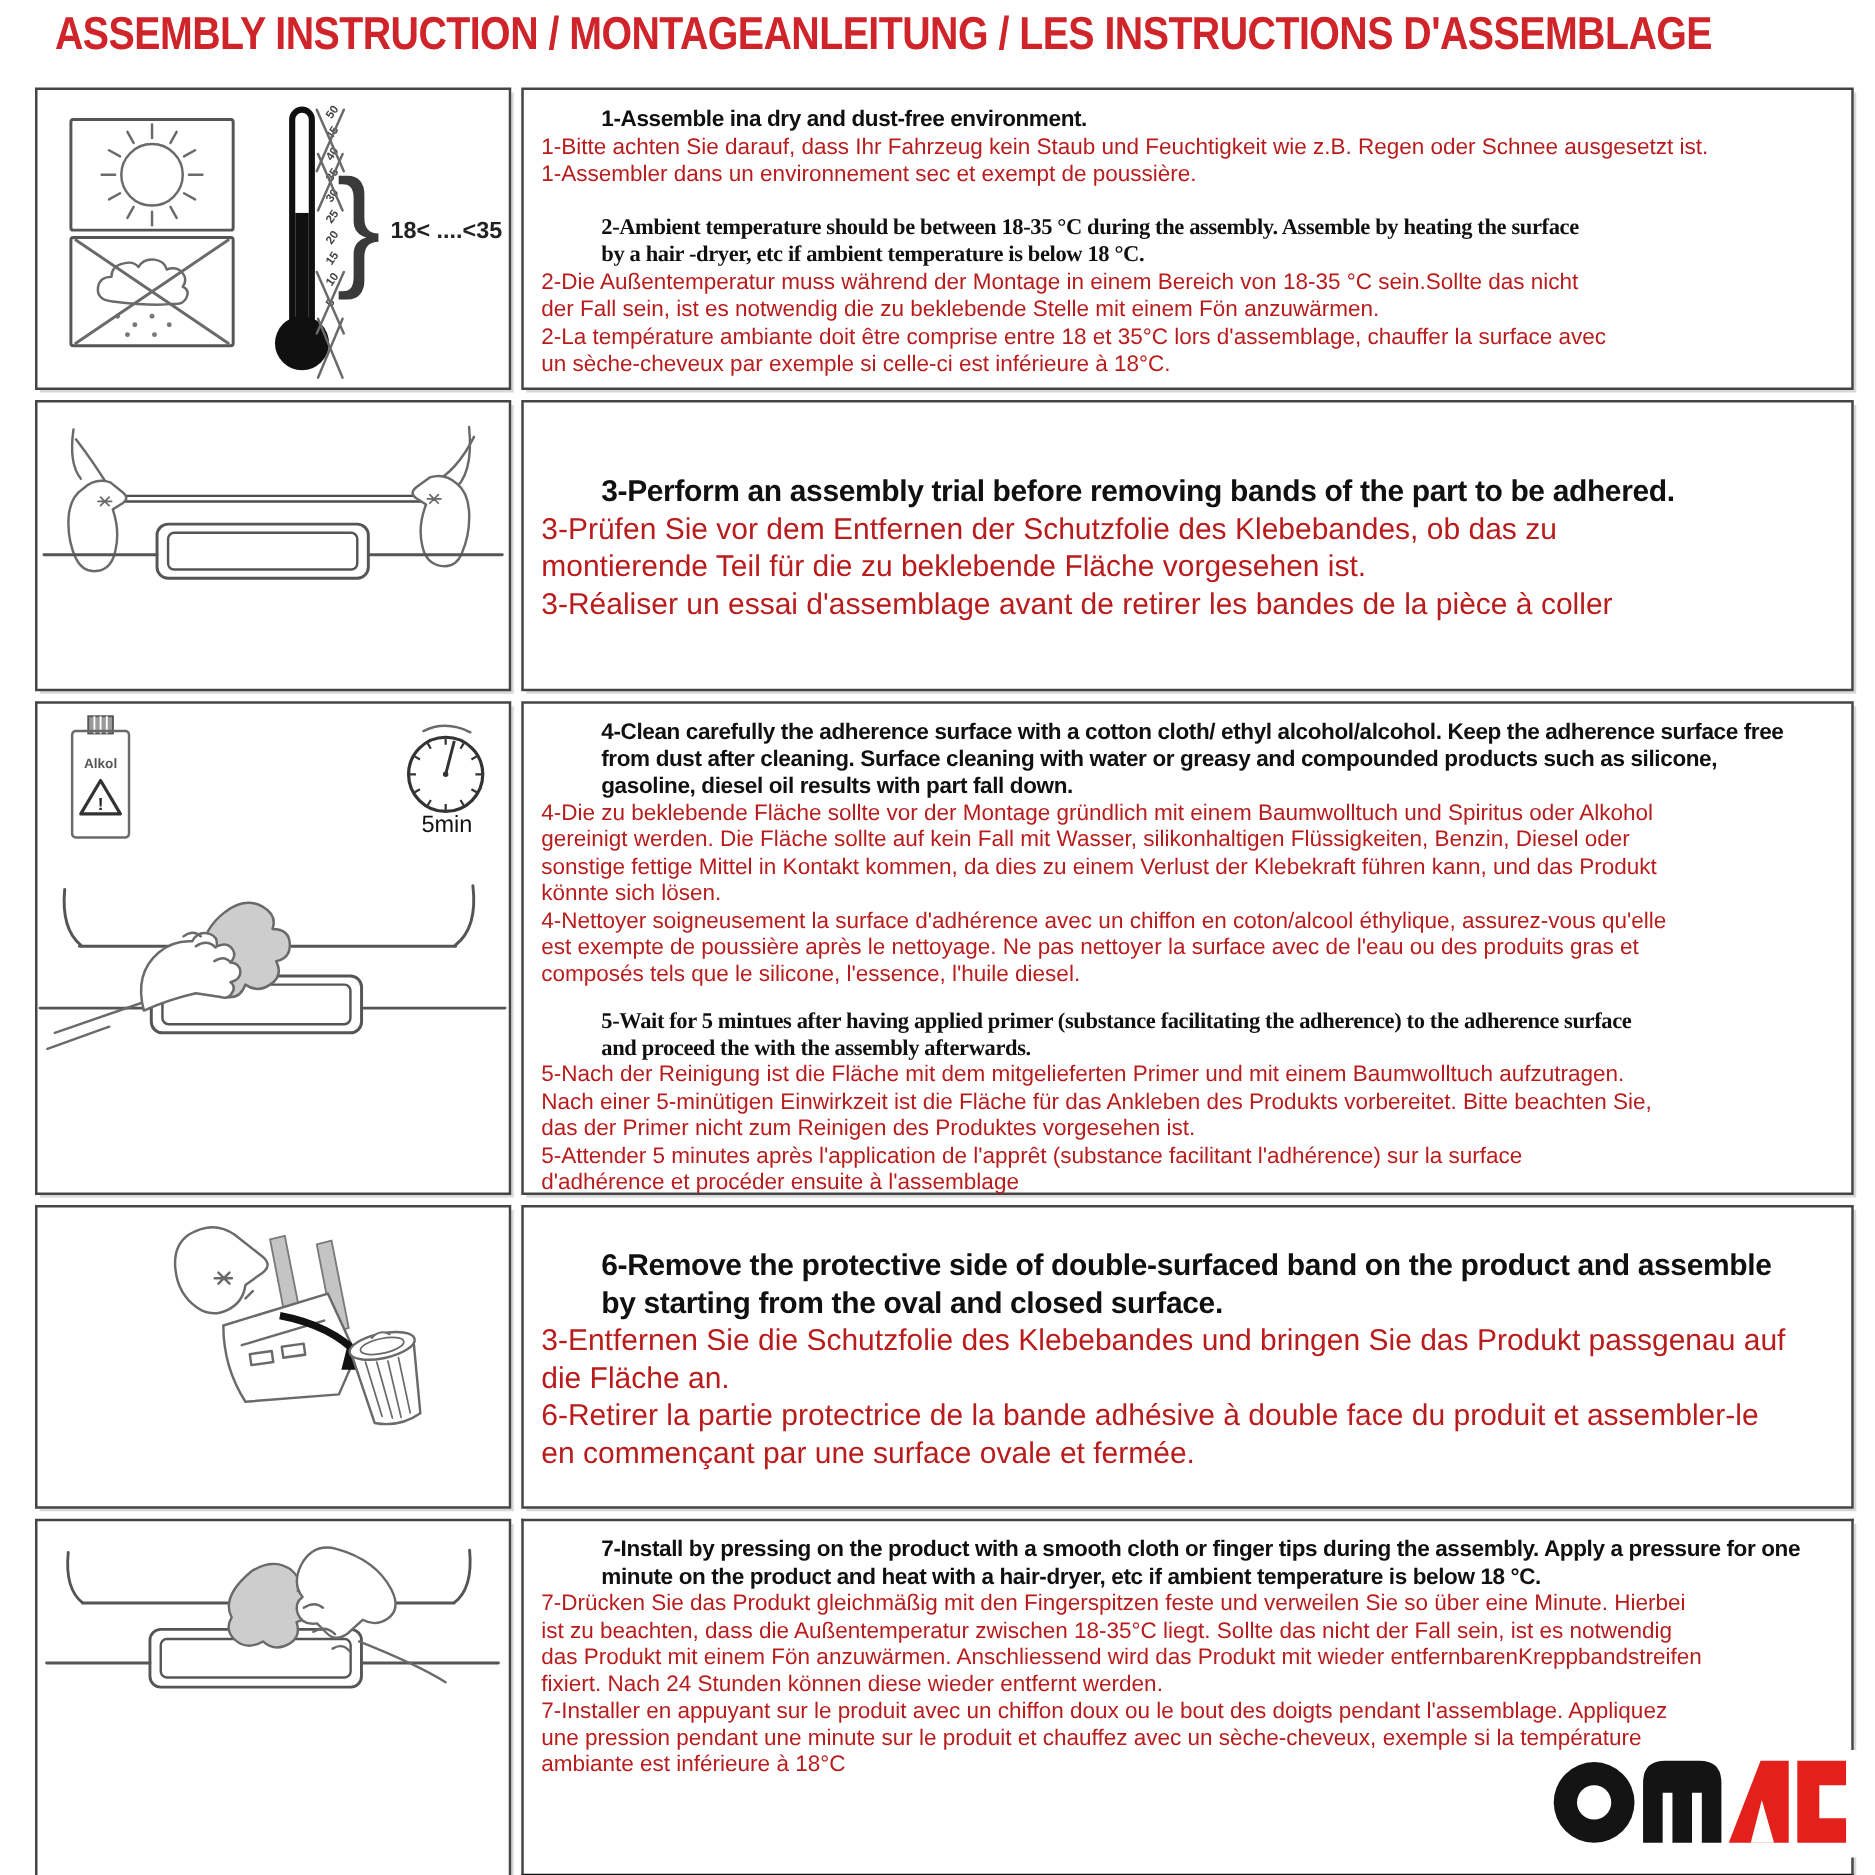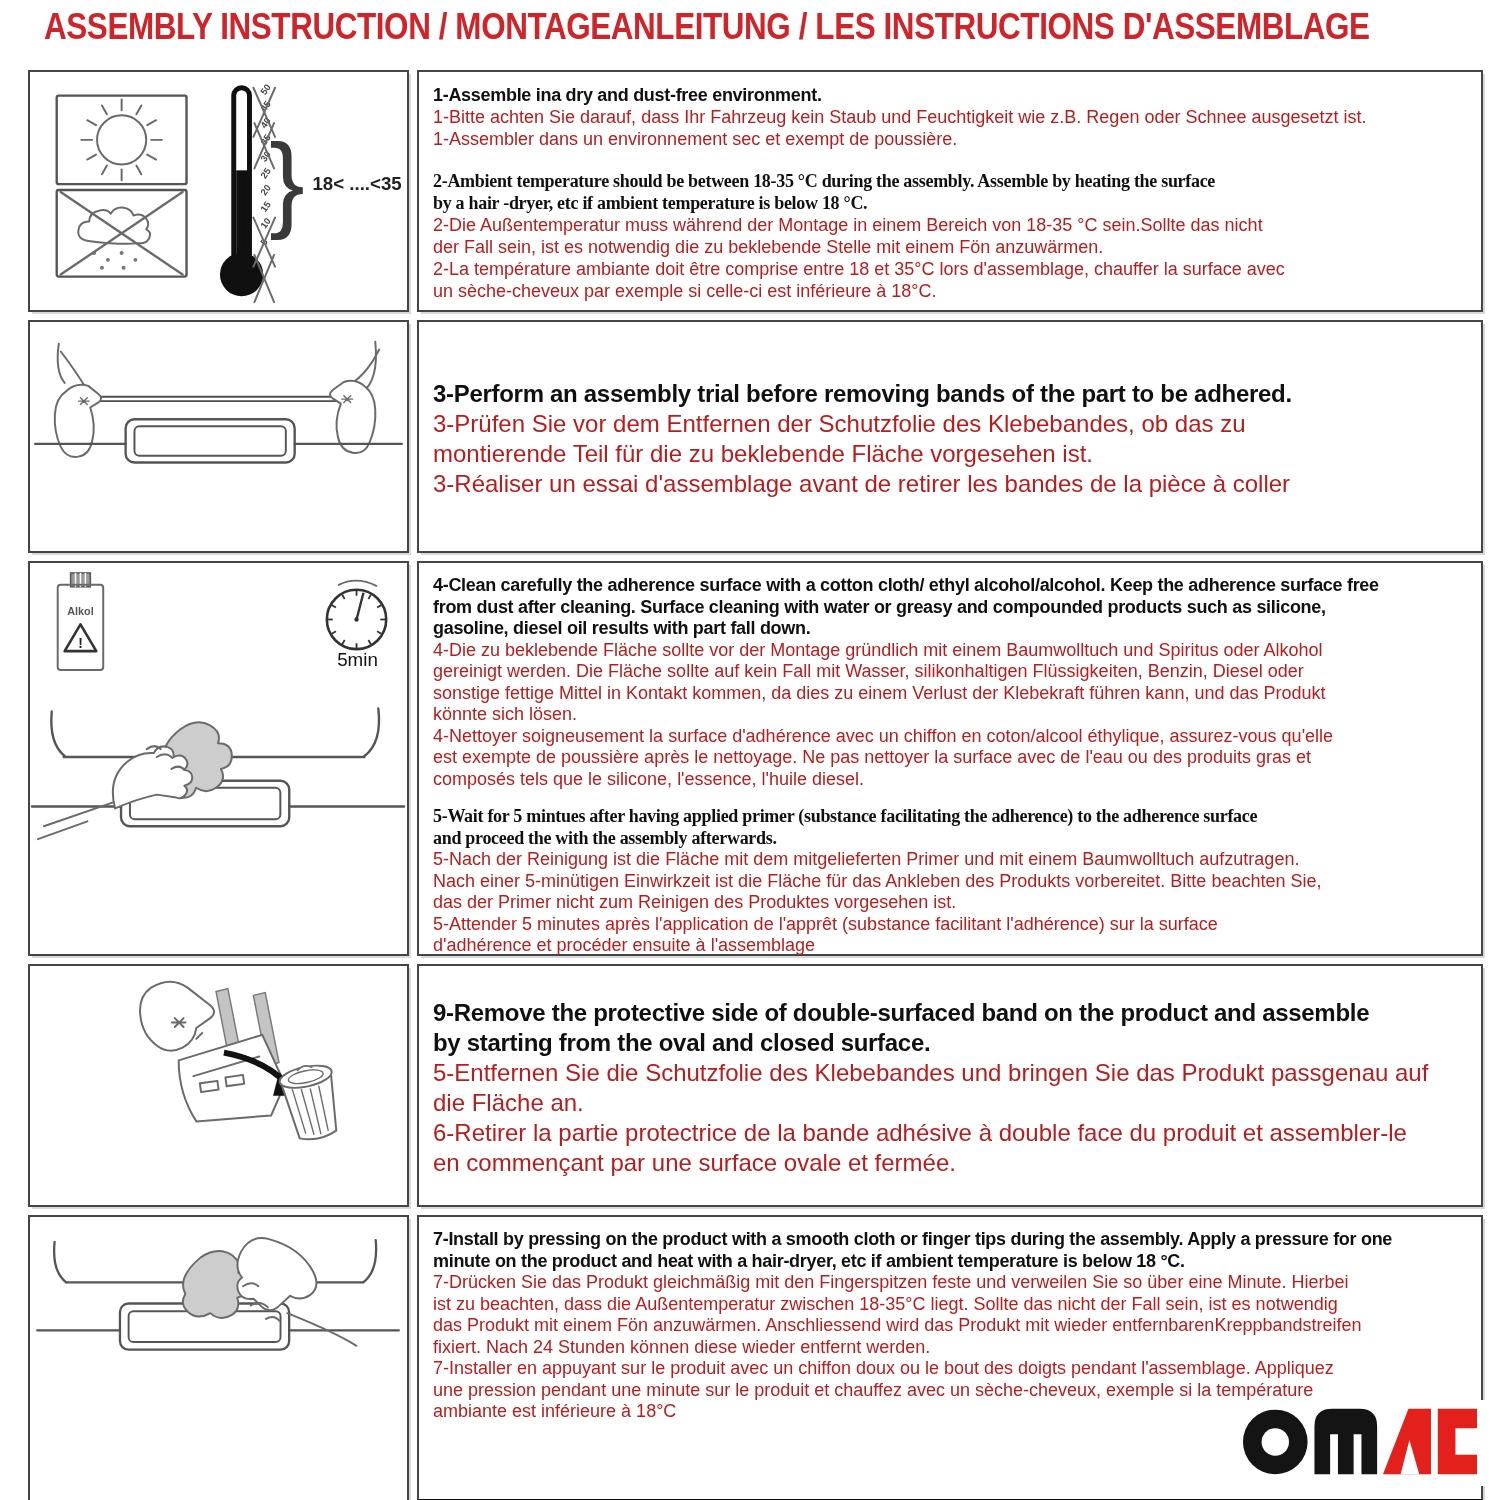--- a/index.html
+++ b/index.html
@@ -22,21 +22,21 @@
   .r2{top:320px;height:233px;}
   .r3{top:561px;height:395px;}
   .r4{top:964px;height:243px;}
   .r5{top:1215px;height:289px;}
   .txt.r5{border-bottom:5px solid #0f0f0f;}
   .txt.center{display:flex;flex-direction:column;justify-content:center;}
   .para{white-space:pre-line;}
   .sec-small .para{font-size:18px;line-height:21.5px;}
   .r1.sec-small .para{line-height:22px;}
   .sec-large .para{font-size:24px;line-height:30px;}
-  .bold{font-weight:700;color:#101010;letter-spacing:-0.3px;}
+  .bold{font-weight:700;color:#101010;letter-spacing:-0.3px;margin-left:48px;}
   .reg{color:#b91c1c;}
   .gap{margin-top:20px;font-family:Liberation Serif, serif;}
   .r3 .gap{margin-top:16px;}
   svg{display:block;}
   .sketch{stroke:#6a6a6a;stroke-width:2;fill:none;stroke-linecap:round;stroke-linejoin:round;}
   .sketch-dark{stroke:#555;stroke-width:2.4;fill:none;stroke-linecap:round;}
   .whitefill{fill:#ffffff;}
   .clothfill{fill:#cdcdcd;}
   .stripfill{fill:#c4c4c4;stroke:#7a7a7a;stroke-width:1.5;}
   #thermo-ticks text{font-size:9.5px;fill:#444;font-weight:600;}
@@ -264,23 +264,23 @@
       <line x1="287" y1="125" x2="288" y2="172" stroke-width="1.4"></line>
       <line x1="296" y1="124" x2="296" y2="170" stroke-width="1.4"></line>
       <ellipse cx="285" cy="112" rx="27" ry="10"></ellipse>
       <ellipse cx="285" cy="112" rx="18" ry="6" stroke-width="1.4"></ellipse>
       <path d="M278,104 q8,-6 15,0" stroke-width="1.6"></path>
     </g>
   </svg>
 </div>
 
 <div class="card txt r4 sec-large center">
-  <div class="para bold">9-Remove the protective side of double-surfaced band on the product and assemble
+  <div class="para bold">6-Remove the protective side of double-surfaced band on the product and assemble
 by starting from the oval and closed surface.</div>
-  <div class="para reg">5-Entfernen Sie die Schutzfolie des Klebebandes und bringen Sie das Produkt passgenau auf
+  <div class="para reg">3-Entfernen Sie die Schutzfolie des Klebebandes und bringen Sie das Produkt passgenau auf
 die Fläche an.</div>
   <div class="para reg">6-Retirer la partie protectrice de la bande adhésive à double face du produit et assembler-le
 en commençant par une surface ovale et fermée.</div>
 </div>
 
 <div class="card ill r5">
   <svg viewBox="0 0 381 233" width="377" height="224">
     <g class="sketch-dark">
       <path d="M20,26 q-3,30 12,42"></path>
         <path d="M354,24 q3,32 -13,44"></path>

